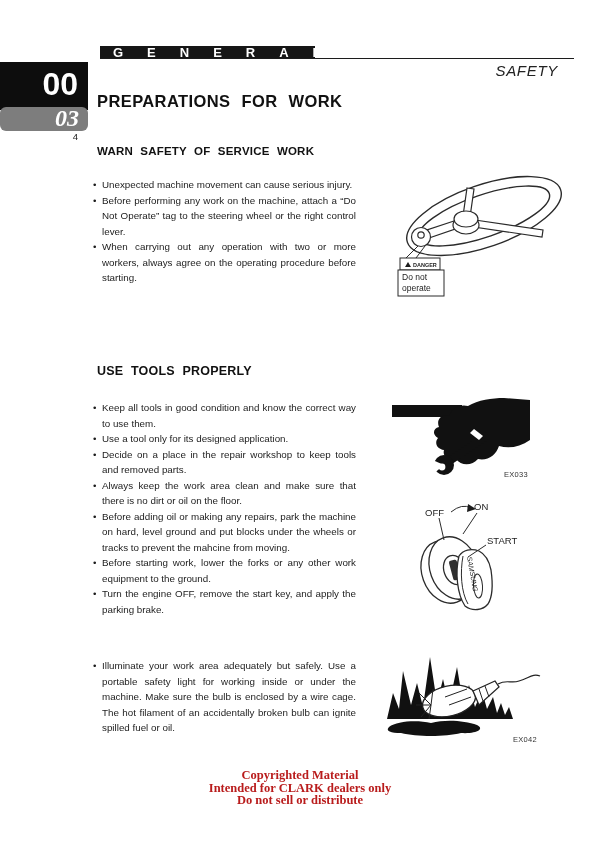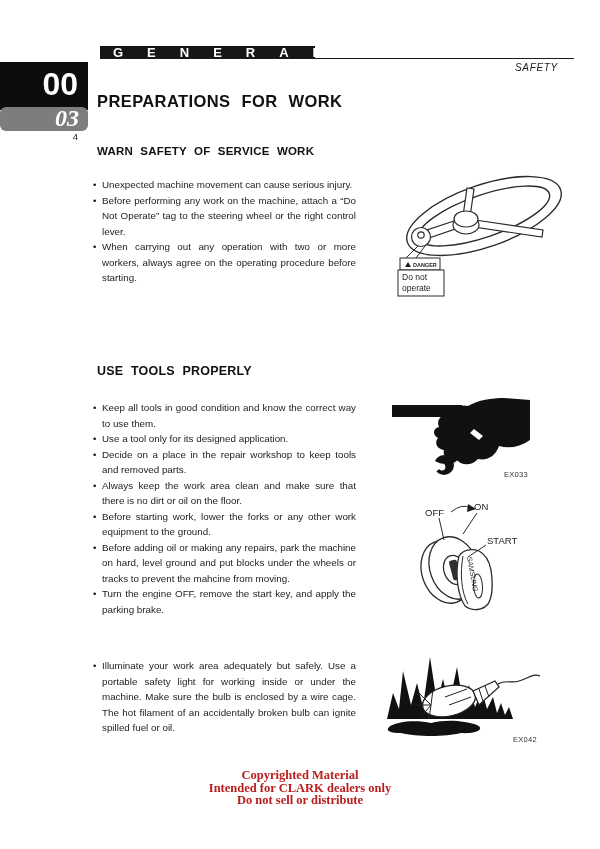--- a/index.html
+++ b/index.html
@@ -11,21 +11,21 @@
   .header-bar{
     position:absolute;left:100px;top:46px;width:215px;height:13px;
     background:#161616;color:#fff;font-size:13px;font-weight:bold;
     line-height:13px;letter-spacing:24px;padding-left:13px;box-sizing:border-box;
     white-space:nowrap;overflow:hidden;
   }
   .header-rule{
     position:absolute;left:100px;top:58px;width:474px;height:1px;background:#1c1c1c;
   }
   .header-safety{
-    position:absolute;right:42px;top:62px;font-size:10px;font-style:italic;
+    position:absolute;right:42px;top:62px;font-size:15px;font-style:italic;
     letter-spacing:0.7px;color:#222;
   }
   
   .tab-black{
     position:absolute;left:0;top:62px;width:88px;height:48px;background:#0d0d0d;
     color:#fff;font-size:32px;font-weight:bold;text-align:right;
     line-height:44px;padding-right:10px;box-sizing:border-box;
   }
   .tab-gray{
     position:absolute;left:0;top:107px;width:88px;height:24px;background:#7d7d7d;
@@ -95,22 +95,22 @@
   <li>Unexpected machine movement can cause serious injury.</li>
   <li>Before performing any work on the machine, attach a “Do Not Operate” tag to the steering wheel or the right control lever.</li>
   <li>When carrying out any operation with two or more workers, always agree on the operating procedure before starting.</li>
 </ul>
 
 <ul class="bullets" id="list-tools">
   <li>Keep all tools in good condition and know the correct way to use them.</li>
   <li>Use a tool only for its designed application.</li>
   <li>Decide on a place in the repair workshop to keep tools and removed parts.</li>
   <li>Always keep the work area clean and make sure that there is no dirt or oil on the floor.</li>
+  <li>Before adding oil or making any repairs, park the machine on hard, level ground and put blocks under the wheels or tracks to prevent the mahcine from moving.</li>
   <li>Before starting work, lower the forks or any other work equipment to the ground.</li>
-  <li>Before adding oil or making any repairs, park the machine on hard, level ground and put blocks under the wheels or tracks to prevent the mahcine from moving.</li>
   <li>Turn the engine OFF, remove the start key, and apply the parking brake.</li>
 </ul>
 
 <ul class="bullets" id="list-illuminate">
   <li>Illuminate your work area adequately but safely. Use a portable safety light for working inside or under the machine. Make sure the bulb is enclosed by a wire cage. The hot filament of an accidentally broken bulb can ignite spilled fuel or oil.</li>
 </ul>
 
 <svg class="fig" id="fig-steering" width="185" height="130" viewBox="0 0 185 130">
   <g stroke="#2b2b2b" stroke-width="1.4" fill="none">
     <ellipse cx="99" cy="44" rx="81" ry="31" transform="rotate(-19 99 44)"></ellipse>

